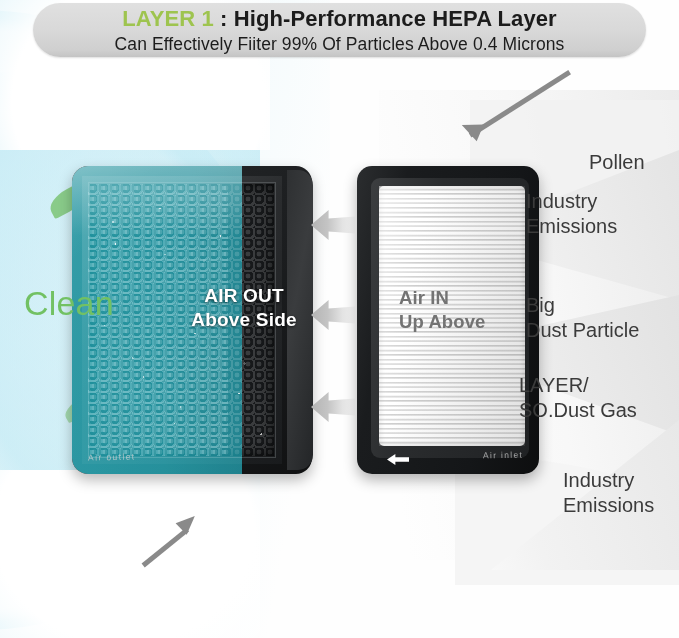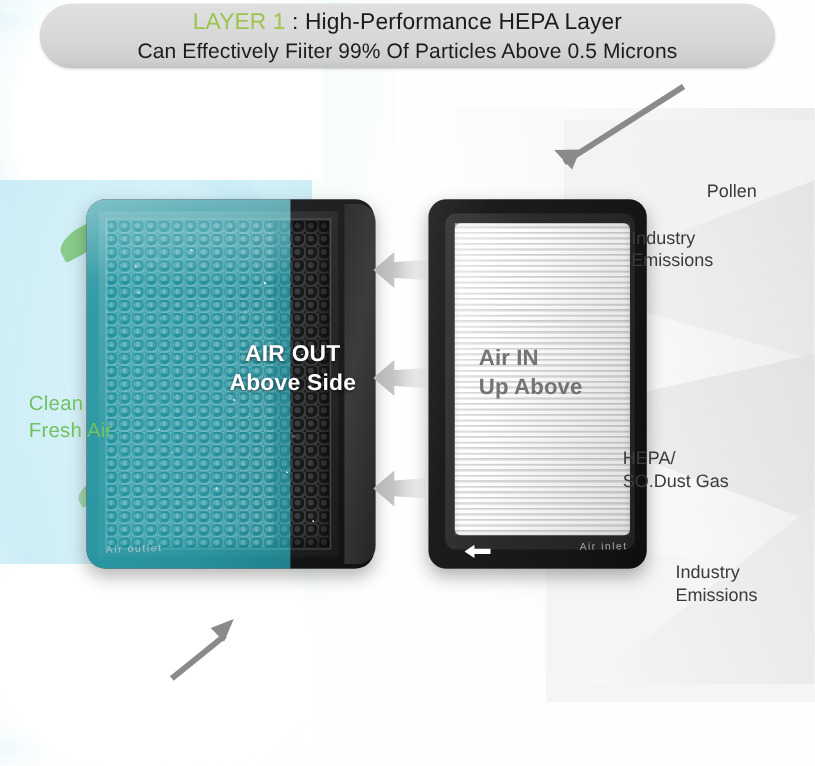--- a/index.html
+++ b/index.html
@@ -53,21 +53,21 @@
   
   .banner{
     position:absolute;left:33px;width:613px;height:54px;border-radius:27px;
     background:linear-gradient(180deg,#e0e0e0 0%,#d9d9d9 48%,#cfcfcf 88%,#c4c4c4 100%);
     box-shadow:0 1px 2px rgba(0,0,0,.13);
     display:flex;flex-direction:column;align-items:center;justify-content:center;
     box-sizing:border-box;
   }
   .banner-top{top:3px;}
   .banner-bottom{top:580px;}
-  .banner-line1{font-size:19px;color:#1c1c1c;letter-spacing:.1px;white-space:nowrap;line-height:1.28;}
+  .banner-line1{font-size:22px;color:#1c1c1c;letter-spacing:.1px;white-space:nowrap;line-height:1.28;font-weight:bold;}
   .banner-line2{font-size:17.5px;color:#1c1c1c;letter-spacing:.1px;white-space:nowrap;line-height:1.28;}
   .layer-tag{color:#9ec44f;}
 
   
   .filter-left{position:absolute;left:72px;top:166px;width:240px;height:308px;}
   .fl-body{
     position:absolute;inset:0;border-radius:16px;
     background:linear-gradient(135deg,#3b3d3f 0%,#232527 18%,#1b1d1f 55%,#101112 100%);
     box-shadow:0 6px 14px rgba(0,0,0,.28);
     overflow:hidden;
@@ -184,27 +184,26 @@
 
   
   .arrow-line{position:absolute;background:#8a8a8a;transform-origin:0 50%;}
   .arrow-head{position:absolute;width:0;height:0;}
 
   
   .leaf{position:absolute;background:#74c06a;opacity:.78;
     border-radius:60% 8% 60% 8%;}
 
   
-  .rlabel{position:absolute;color:#3b3b3b;font-size:15px;line-height:1.27;}
+  .rlabel{position:absolute;color:#3b3b3b;font-size:20px;line-height:1.27;}
 
   
   .clean-text{
-    position:absolute;left:24px;top:281px;color:#72c163;font-size:17px;line-height:1.32;
+    position:absolute;left:24px;top:281px;color:#72c163;font-size:34px;line-height:1.32;
     letter-spacing:.2px;
-    margin-top:45px;
   }
 </style>
 </head>
 <body>
 
 <div id="stage">
 
   <div class="bg-white"></div>
   <div class="bg-right-wash"></div>
   <div class="cone-curve"></div>
@@ -246,21 +245,20 @@
     </div>
     <div class="fl-side"></div>
     <div class="fl-airout">
       <span>AIR OUT</span><br>
       <span>Above Side</span>
     </div>
   </div>
 
   <div class="clean-text">
     <span>Clean</span><br>
-    <span>Fresh Air</span>
   </div>
 
   <div class="flow-arrow fa1"></div>
   <div class="flow-arrow fa2"></div>
   <div class="flow-arrow fa3"></div>
 
   <div class="filter-right">
     <div class="fr-body">
       <div class="fr-frame-inner"></div>
       <div class="fr-pleat">
@@ -275,22 +273,26 @@
     </div>
   </div>
 
   <div class="rlabel" style="left:589px;top:150px;">
     <span>Pollen</span>
   </div>
   <div class="rlabel" style="left:526px;top:189px;">
     <span>Industry</span><br>
     <span>Emissions</span>
   </div>
+  <div class="rlabel" style="left:526px;top:293px;">
+    <span>Big</span><br>
+    <span>Dust Particle</span>
+  </div>
   <div class="rlabel" style="left:519px;top:373px;">
-    <span>HEPA/</span><br>
+    <span>LAYER/</span><br>
     <span>SO.Dust Gas</span>
   </div>
   <div class="rlabel" style="left:563px;top:468px;">
     <span>Industry</span><br>
     <span>Emissions</span>
   </div>
 
   <div>
     <div class="arrow-line" style="left:470px;top:133px;width:118px;height:4.5px;transform:rotate(-32.5deg);"></div>
     <div class="arrow-head" style="left:461px;top:120px;
@@ -301,17 +303,17 @@
     <div class="arrow-line" style="left:143px;top:563px;width:57px;height:4.5px;transform:rotate(-39deg);"></div>
     <div class="arrow-head" style="left:180px;top:513px;
          border-left:8px solid transparent;border-right:8px solid transparent;
          border-bottom:19px solid #8a8a8a;transform:rotate(46deg);"></div>
   </div>
 
   <div class="banner banner-top">
     <div class="banner-line1">
       <span class="layer-tag">LAYER 1</span><span> :  High-Performance HEPA Layer</span>
     </div>
-    <div class="banner-line2">Can Effectively Fiiter 99% Of Particles Above 0.5 Microns</div>
+    <div class="banner-line2">Can Effectively Fiiter 99% Of Particles Above 0.4 Microns</div>
   </div>
 
 
 </div>
 
 </body></html>

